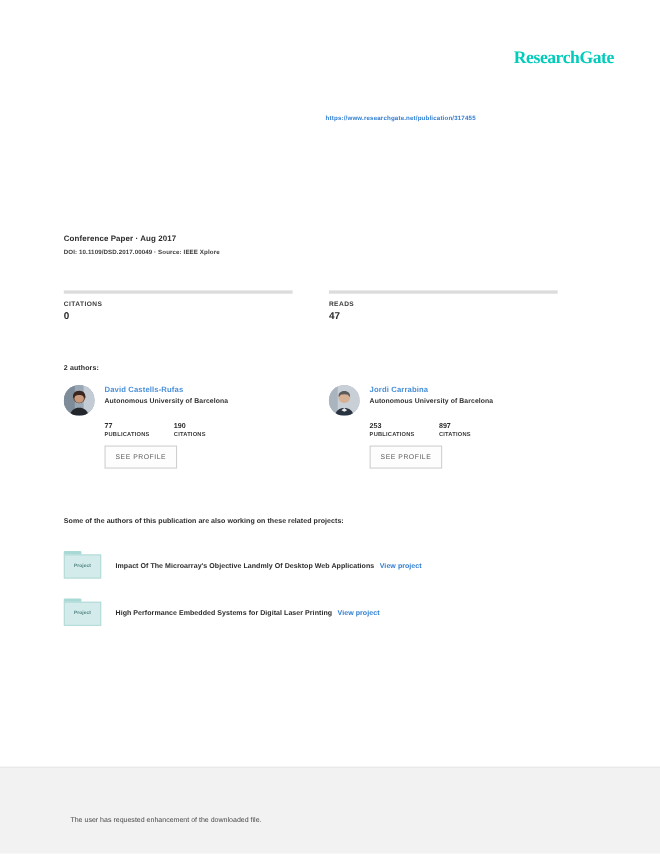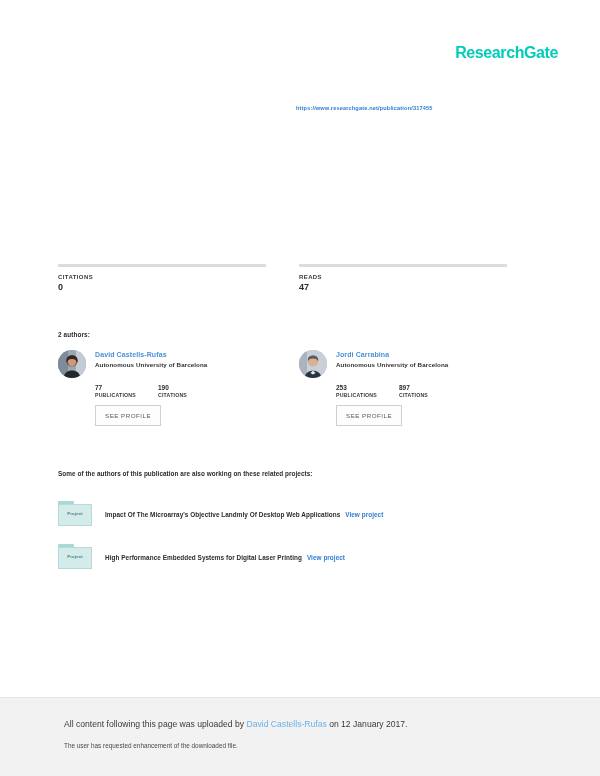--- a/index.html
+++ b/index.html
@@ -26,21 +26,21 @@
 
   
   .rg-logo {
     position: absolute;
     right: 42px;
     top: 44px;
     font-size: 16px;
     font-weight: bold;
     letter-spacing: -0.4px;
     color: #00ccbb;
-    font-family: Liberation Sans, sans-serif;
+    font-family: Liberation Serif, serif;
     white-space: nowrap;
   }
 
   .rg-url {
     position: absolute;
     left: 296px;
     top: 105px;
     font-size: 5.6px;
     font-weight: bold;
     color: #2f7dd1;
@@ -283,20 +283,24 @@
   }
 </style>
 </head>
 <body>
 
 <div id="page">
 
   <div class="rg-logo">ResearchGate</div>
   <div class="rg-url">https://www.researchgate.net/publication/317455</div>
 
+  <div class="meta-block">
+    <div class="meta-type">Conference Paper · Aug 2017</div>
+    <div class="meta-doi">DOI: 10.1109/DSD.2017.00049 · Source: IEEE Xplore</div>
+  </div>
 
   <div class="stats">
     <div class="stat-col">
       <div class="stat-rule"></div>
       <div class="stat-label">CITATIONS</div>
       <div class="stat-value">0</div>
     </div>
     <div class="stat-col">
       <div class="stat-rule"></div>
       <div class="stat-label">READS</div>
@@ -389,19 +393,16 @@
       <div class="folder-tab"></div>
       <div class="folder-body"></div>
       <div class="folder-label">Project</div>
     </div>
     <div class="project-text">
       <span>High Performance Embedded Systems for Digital Laser Printing</span><span class="view-project">View project</span>
     </div>
   </div>
 
   <div class="footer">
-    <div class="footer-line1">
-      <span>All content following this page was uploaded by </span><span class="footer-link">David Castells-Rufas</span><span> on 12 January 2017.</span>
-    </div>
     <div class="footer-line2">The user has requested enhancement of the downloaded file.</div>
   </div>
 
 </div>
 
 </body></html>

